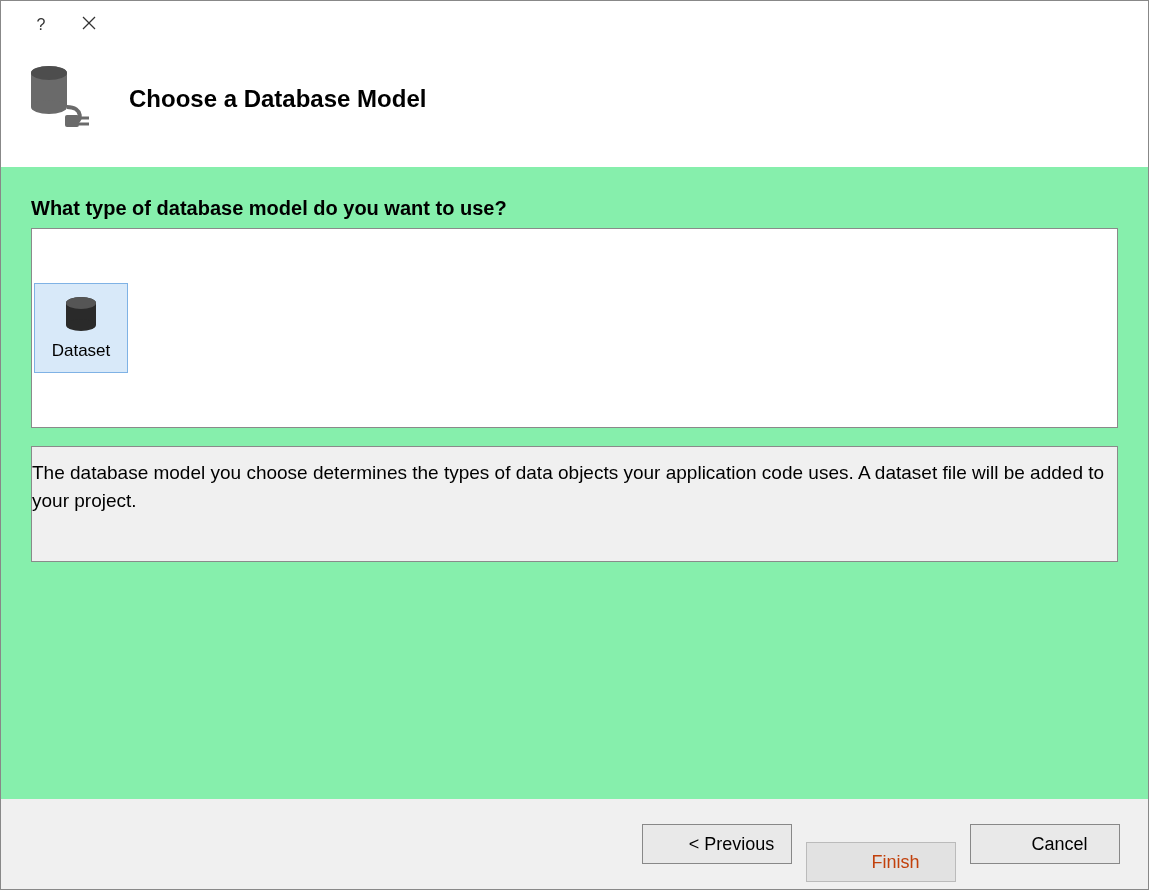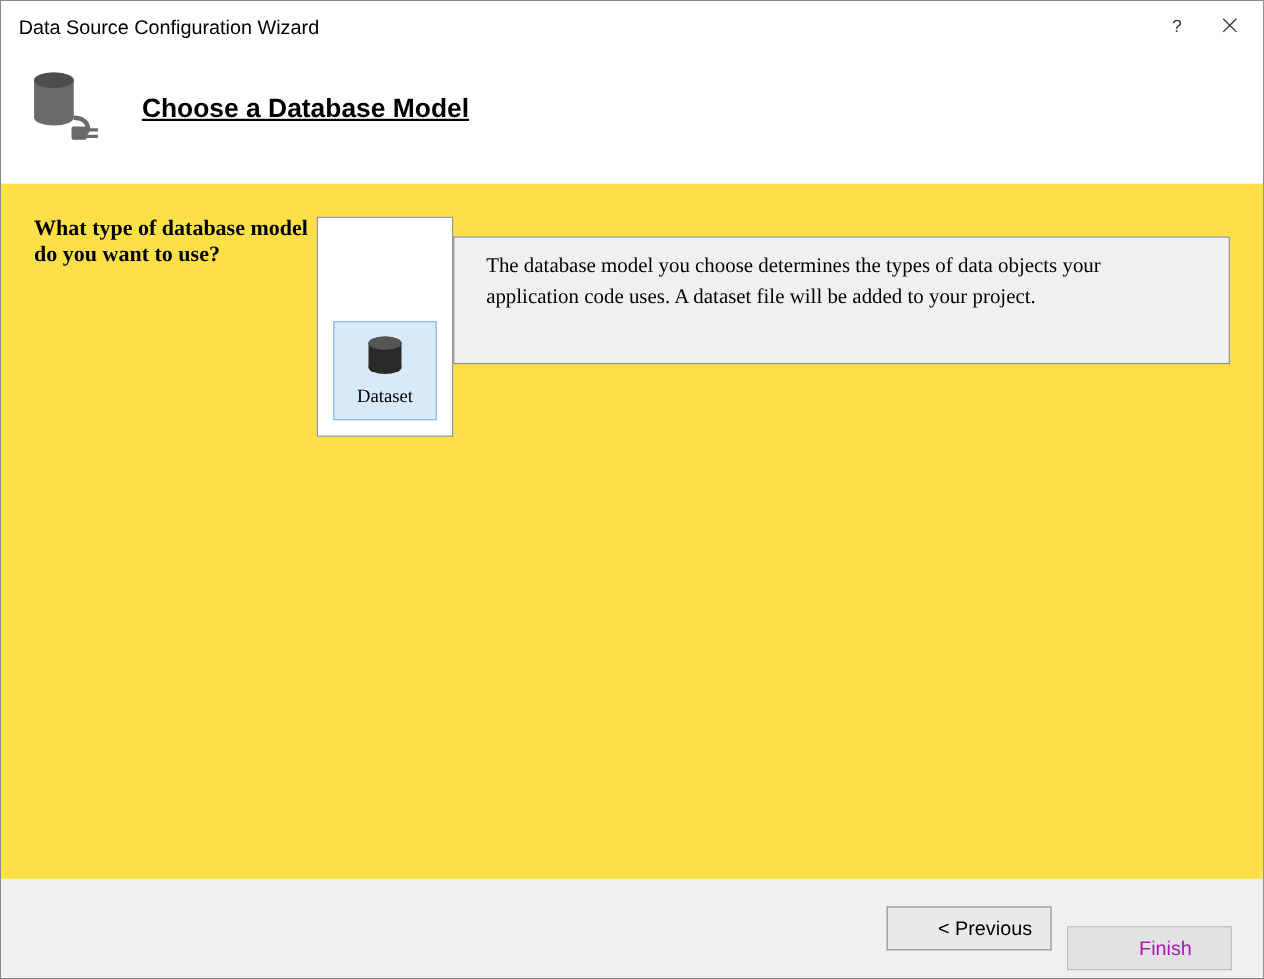--- a/index.html
+++ b/index.html
@@ -14,60 +14,58 @@
     font-size: 18px; color: #000;
   }
   .titlebar .title { flex: 1; }
   .titlebar .tb-btn {
     width: 48px; height: 40px; display: flex; align-items: center; justify-content: center;
     font-size: 16px; color: #333; cursor: pointer;
   }
   .header {
     display: flex; align-items: center; padding: 14px 22px 32px 22px; gap: 28px;
     background: #fff;
-    text-decoration: underline;
   }
   .header .db-icon svg { display: block; }
   .header .heading { font-size: 24px; font-weight: 700; color: #000; }
   .content {
-    flex: 1; background: #fde047; padding: 30px 30px 0 30px;
-    display: flex; flex-direction: row; font-family: Liberation Serif, serif;
+    flex: 1; background: #86efac; padding: 30px 30px 0 30px;
+    display: flex; flex-direction: column;
   }
   .prompt { font-size: 20px; font-weight: 700; margin-bottom: 8px; }
   .model-list {
-    border: 1px solid #8a8a8a; background: #fff; height: 200px; padding: 14px;
-    display: flex; align-items: flex-end; gap: 8px;
+    border: 1px solid #8a8a8a; background: #fff; height: 200px; padding: 2px;
+    display: flex; align-items: center; gap: 8px;
   }
   .model-item {
     width: 94px; height: 90px; border: 1px solid #7fb2e5; background: #d8e9f9;
     display: flex; flex-direction: column; align-items: center; justify-content: center;
     gap: 4px; cursor: pointer; font-size: 17px;
   }
   .desc-box {
     margin-top: 18px; border: 1px solid #8a8a8a; background: #f0f0f0;
-    padding: 12px 29px; font-size: 19px; line-height: 1.45; height: 116px;
+    padding: 12px 0; font-size: 19px; line-height: 1.45; height: 116px;
   }
   .footer {
     height: 90px; background: #f0f0f0; display: flex; align-items: center;
     justify-content: flex-end; gap: 14px; padding: 0 28px;
   }
   .footer button {
     width: 150px; height: 40px; font-size: 18px; font-family: inherit;
     background: #e9e9e9; border: 1px solid #888; cursor: pointer; padding-left: 29px;
   }
   .footer button.default { border: 2px solid #0a63c2; background: #e9e9e9; }
-  .footer button:disabled { color: #a21caf; background: #e2e2e2; border-color: #bbb; cursor: default; margin-top: 36px; }
+  .footer button:disabled { color: #c2410c; background: #e2e2e2; border-color: #bbb; cursor: default; margin-top: 36px; }
 </style>
 </head>
 <body>
 
 <div class="window">
 
   <div class="titlebar">
-    <span class="title">Data Source Configuration Wizard</span>
     <div class="tb-btn">
       <span>?</span>
     </div>
     <div class="tb-btn">
       <span>
         <svg width="14" height="14" viewBox="0 0 14 14">
             <line x1="1" y1="1" x2="13" y2="13" stroke="#333" stroke-width="1.2"></line>
             <line x1="13" y1="1" x2="1" y2="13" stroke="#333" stroke-width="1.2"></line>
           </svg>
       </span>
@@ -106,15 +104,16 @@
         <span>Dataset</span>
       </div>
     </div>
 
     <div class="desc-box">The database model you choose determines the types of data objects your application code uses. A dataset file will be added to your project.</div>
   </div>
 
   <div class="footer">
     <button>&lt; Previous</button>
     <button disabled="">Finish</button>
+    <button>Cancel</button>
   </div>
 
 </div>
 
 </body></html>

